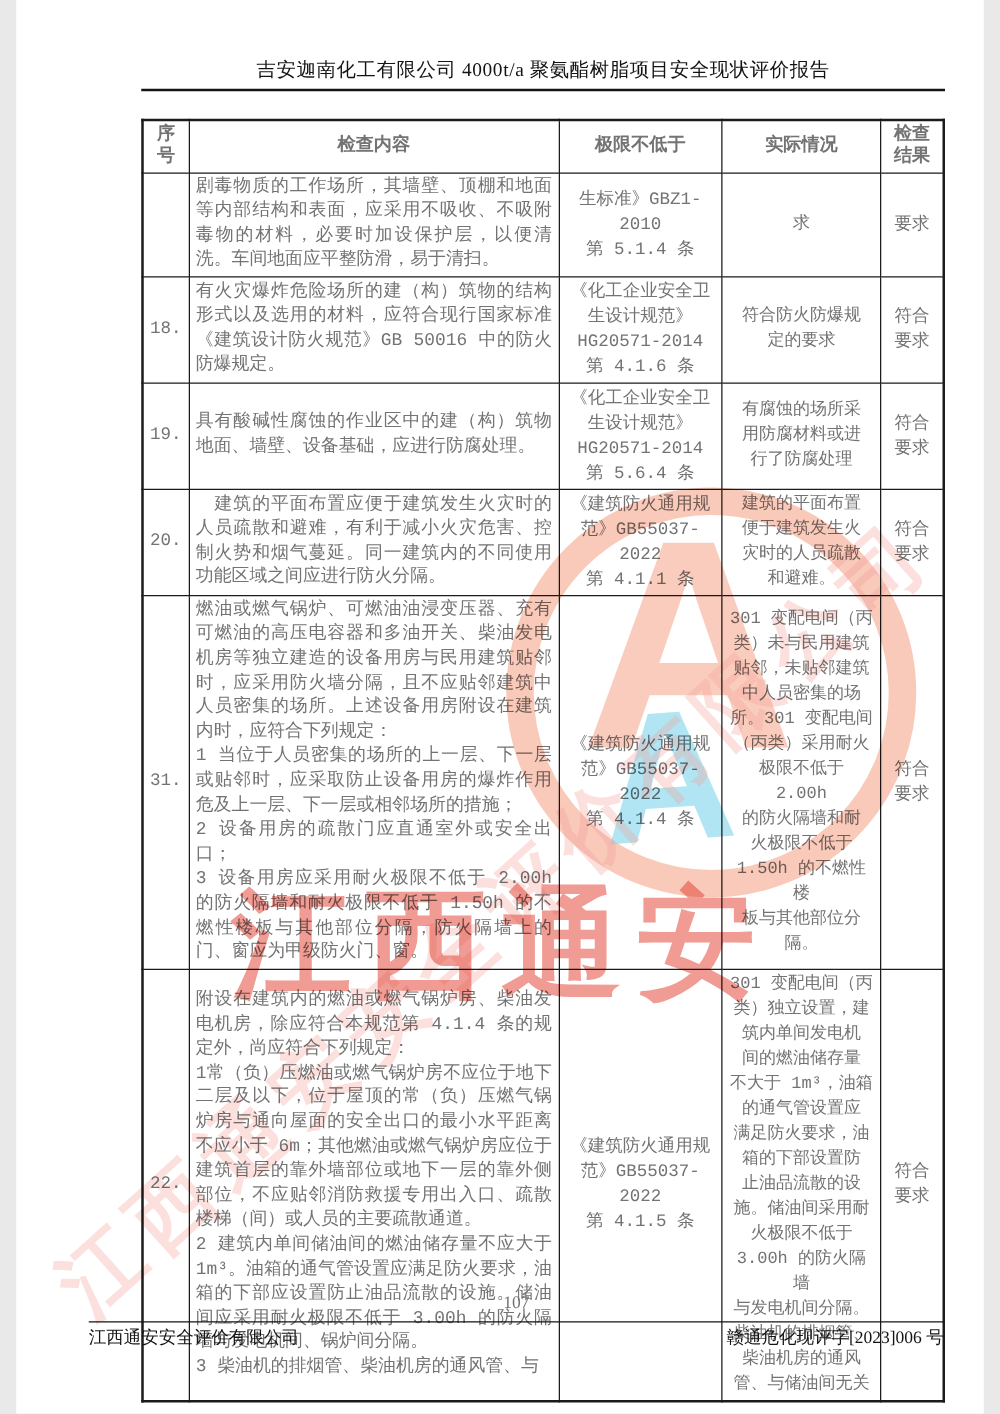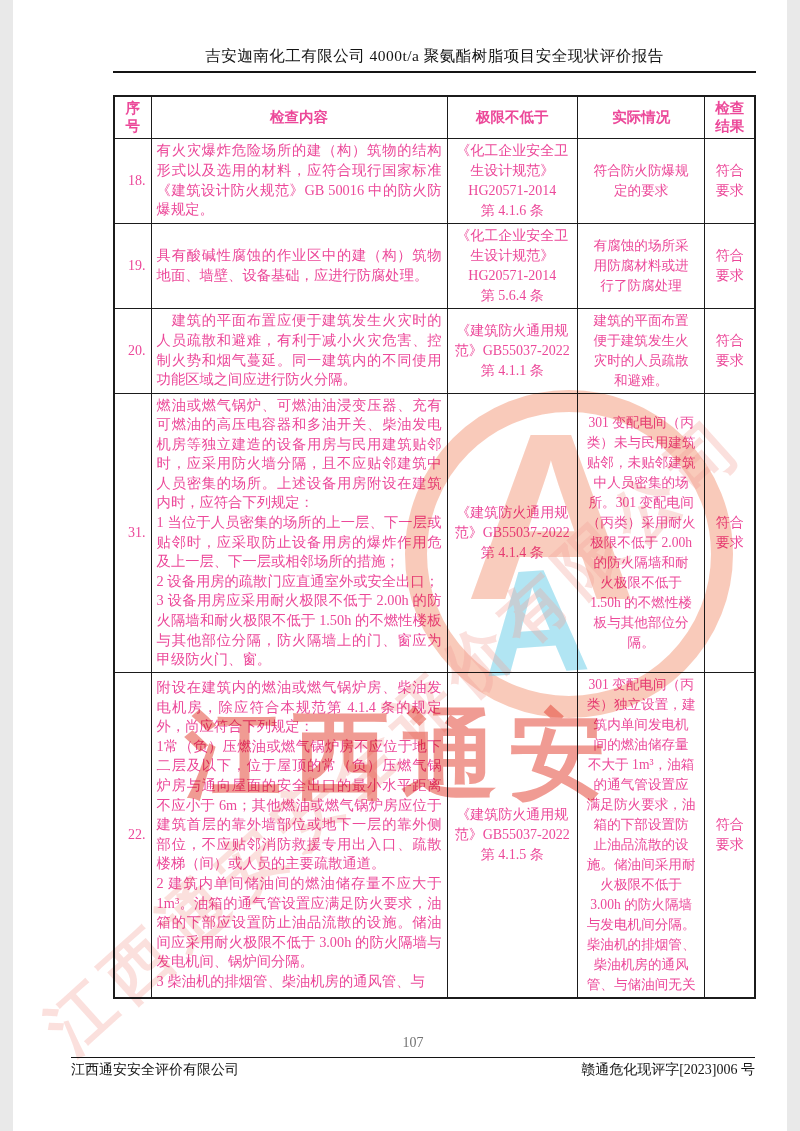--- a/index.html
+++ b/index.html
@@ -13,36 +13,36 @@
     text-align:center;font-size:15.5px;letter-spacing:0.5px;color:#141414;
   }
   .header-rule{
     position:absolute;top:71px;left:100px;width:643px;height:0;
     border-top:2px solid #141414;
   }
   
   table.check-table{
     position:absolute;top:95px;left:100px;width:643px;
     border-collapse:collapse;table-layout:fixed;
-    font-size:14.5px;line-height:19.5px;color:#ec4899;
+    font-size:14.5px;line-height:19.5px;color:#737373;font-family:Liberation Mono, monospace;
   }
   table.check-table th,table.check-table td{
     border:1px solid #1b1b1b;vertical-align:middle;
     padding:2px 5px;overflow:hidden;
   }
   table.check-table{border:2px solid #1b1b1b;}
   thead th{font-weight:bold;text-align:center;font-size:14.5px;line-height:18px;padding:2px 2px;}
   thead tr{height:42px;}
   tbody tr:nth-child(1){height:80px;}
   tbody tr:nth-child(2){height:78px;}
   tbody tr:nth-child(3){height:78px;}
   tbody tr:nth-child(4){height:79px;}
   tbody tr:nth-child(5){height:271px;}
   tbody tr:nth-child(6){height:317px;}
-  td.c-no{text-align:right;font-size:14px;margin-left:22px;}
+  td.c-no{text-align:left;font-size:14px;margin-left:22px;}
   td.c-content{
     text-align:justify;white-space:pre-line;font-size:14.3px;line-height:19.6px;padding:3px 7px;
   }
   td.c-basis{
     text-align:center;white-space:pre-line;font-size:14px;line-height:20px;
   }
   td.c-actual{
     text-align:center;white-space:pre-line;font-size:13.6px;line-height:20px;padding:2px 3px;
   }
   td.c-result{
@@ -110,20 +110,28 @@
     <thead>
       <tr>
         <th>序号</th>
         <th>检查内容</th>
         <th>极限不低于</th>
         <th>实际情况</th>
         <th>检查结果</th>
       </tr>
     </thead>
     <tbody>
+      <tr>
+        <td class="c-no"></td>
+        <td class="c-content">剧毒物质的工作场所，其墙壁、顶棚和地面等内部结构和表面，应采用不吸收、不吸附毒物的材料，必要时加设保护层，以便清洗。车间地面应平整防滑，易于清扫。</td>
+        <td class="c-basis">生标准》GBZ1-2010
+第 5.1.4 条</td>
+        <td class="c-actual">求</td>
+        <td class="c-result">要求</td>
+      </tr>
       <tr>
         <td class="c-no">18.</td>
         <td class="c-content">有火灾爆炸危险场所的建（构）筑物的结构形式以及选用的材料，应符合现行国家标准《建筑设计防火规范》GB 50016 中的防火防爆规定。</td>
         <td class="c-basis">《化工企业安全卫
 生设计规范》
 HG20571-2014
 第 4.1.6 条</td>
         <td class="c-actual">符合防火防爆规
 定的要求</td>
         <td class="c-result">符合

